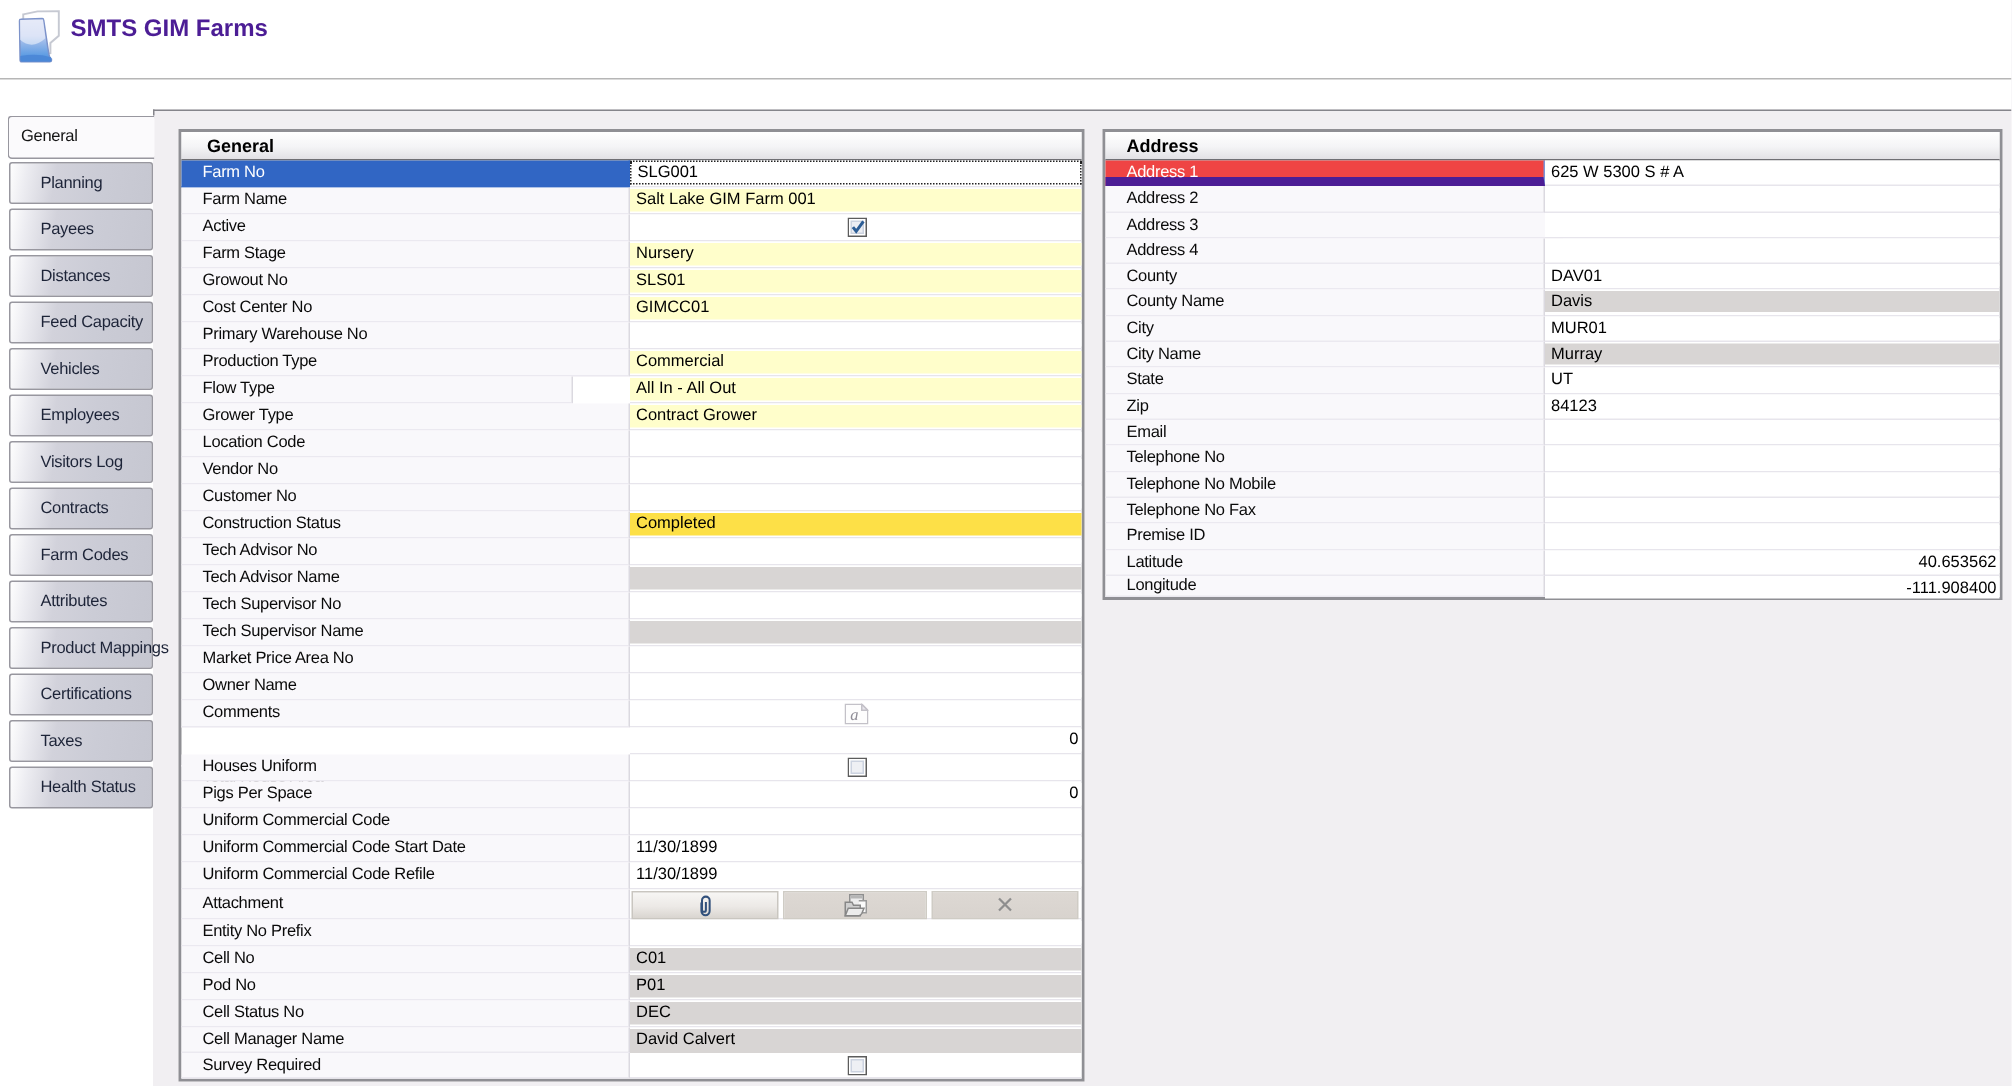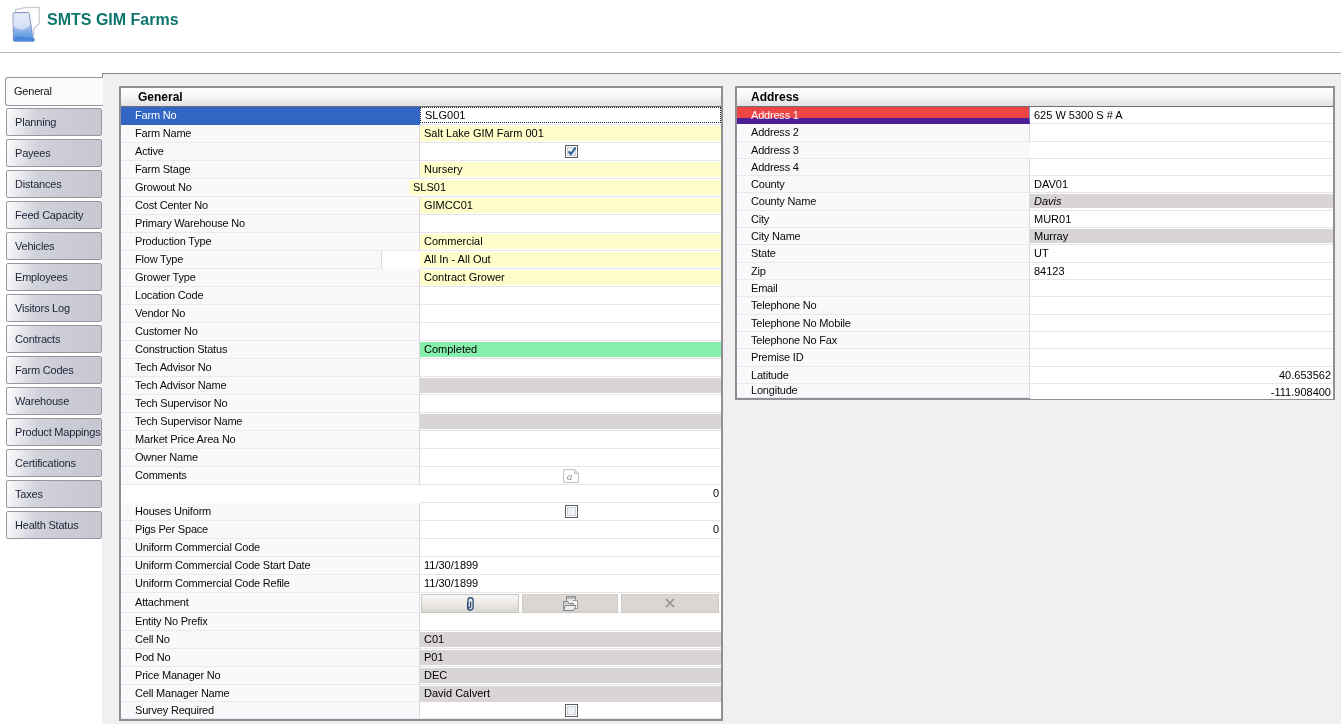--- a/index.html
+++ b/index.html
@@ -1,23 +1,23 @@
 <!DOCTYPE html>
 <html><head><meta charset="utf-8">
 <style>
 html,body{margin:0;padding:0;}
 body{width:1341px;height:724px;background:#ffffff;position:relative;overflow:hidden;
   font-family:"Liberation Sans",sans-serif;-webkit-font-smoothing:antialiased;}
 .abs{position:absolute;}
-.title{left:47px;top:11px;font-size:16px;font-weight:bold;color:#0f766e;}
+.title{left:47px;top:11px;font-size:16px;font-weight:bold;color:#4c1d95;}
 .hsep{left:0;top:52px;width:1341px;height:1px;background:#b6b6b6;}
 .container{left:102px;top:73px;width:1239px;height:651px;background:#f1eff2;
   border-top:1px solid #85858b;box-sizing:border-box;}
 .tab{left:6px;width:96px;height:28px;box-sizing:border-box;border:1px solid #98979f;
-  border-radius:2px;font-size:11px;color:#1d2438;line-height:26px;padding-left:8px;
+  border-radius:2px;font-size:11px;color:#1d2438;line-height:26px;padding-left:20px;
   letter-spacing:-0.2px;white-space:nowrap;
   background:linear-gradient(100deg,#fefefe 0%,#ececf1 12%,#d2d2db 32%,#cbccd6 60%,#c6c7d1 100%);}
 .tabsel{left:5px;width:98px;height:29px;box-sizing:border-box;
   border:1px solid #98979f;border-right:none;border-radius:3px 0 0 3px;
   background:#fbfafc;font-size:11px;color:#141414;line-height:27px;padding-left:8px;z-index:5;letter-spacing:-0.2px;}
 .panel{box-sizing:border-box;border:2px solid #8f8f94;background:#fff;}
 .phead{left:0;top:0;right:0;height:19px;box-sizing:border-box;
   background:linear-gradient(#ffffff 0%,#f4f4f6 55%,#e2e1e5 100%);
   border-bottom:1px solid #6f6f74;font-size:12px;font-weight:bold;color:#000;line-height:18px;}
 .row{left:0;right:0;}
@@ -51,21 +51,21 @@
 <div class="abs tabsel" style="top:77px">General</div>
 <div class="abs tab" style="top:108px">Planning</div>
 <div class="abs tab" style="top:139px">Payees</div>
 <div class="abs tab" style="top:170px">Distances</div>
 <div class="abs tab" style="top:201px">Feed Capacity</div>
 <div class="abs tab" style="top:232px">Vehicles</div>
 <div class="abs tab" style="top:263px">Employees</div>
 <div class="abs tab" style="top:294px">Visitors Log</div>
 <div class="abs tab" style="top:325px">Contracts</div>
 <div class="abs tab" style="top:356px">Farm Codes</div>
-<div class="abs tab" style="top:387px">Warehouse</div>
+<div class="abs tab" style="top:387px">Attributes</div>
 <div class="abs tab" style="top:418px">Product Mappings</div>
 <div class="abs tab" style="top:449px">Certifications</div>
 <div class="abs tab" style="top:480px">Taxes</div>
 <div class="abs tab" style="top:511px">Health Status</div>
 <div class="abs panel" style="left:119px;top:86px;width:604px;height:635px">
 <div class="abs phead" style="padding-left:17px">General</div>
 <div class="abs row" style="top:19px;height:18px">
       <div class="abs lab" style="width:299px;line-height:17px;background:#3166c4;border-right:1px solid #3166c4;border-bottom:1px solid #3166c4;color:#fff;">Farm No</div>
       <div class="abs val" style="left:299px">
         <div class="abs cell" style="border:1px dotted #222;top:0px;height:16px;line-height:15px;background:#ffffff;">SLG001</div>
@@ -88,21 +88,21 @@
       </div>
     </div>
 <div class="abs row" style="top:73px;height:18px">
       <div class="abs lab" style="width:299px;line-height:17px;">Farm Stage</div>
       <div class="abs val" style="left:299px">
         <div class="abs cell" style="top:1px;height:15px;line-height:15px;background:#fffecb;">Nursery</div>
       </div>
     </div>
 <div class="abs row" style="top:91px;height:18px">
       <div class="abs lab" style="width:299px;line-height:17px;">Growout No</div>
-      <div class="abs val" style="left:288px">
+      <div class="abs val" style="left:299px">
         <div class="abs cell" style="top:1px;height:15px;line-height:15px;background:#fffecb;">SLS01</div>
       </div>
     </div>
 <div class="abs row" style="top:109px;height:18px">
       <div class="abs lab" style="width:299px;line-height:17px;">Cost Center No</div>
       <div class="abs val" style="left:299px">
         <div class="abs cell" style="top:1px;height:15px;line-height:15px;background:#fffecb;">GIMCC01</div>
       </div>
     </div>
 <div class="abs row" style="top:127px;height:18px">
@@ -143,21 +143,21 @@
     </div>
 <div class="abs row" style="top:235px;height:18px">
       <div class="abs lab" style="width:299px;line-height:17px;">Customer No</div>
       <div class="abs val" style="left:299px">
         <div class="abs cell" style="top:1px;height:15px;line-height:15px;background:#ffffff;"></div>
       </div>
     </div>
 <div class="abs row" style="top:253px;height:18px">
       <div class="abs lab" style="width:299px;line-height:17px;">Construction Status</div>
       <div class="abs val" style="left:299px">
-        <div class="abs cell" style="top:1px;height:15px;line-height:15px;background:#86efac;">Completed</div>
+        <div class="abs cell" style="top:1px;height:15px;line-height:15px;background:#fde047;">Completed</div>
       </div>
     </div>
 <div class="abs row" style="top:271px;height:18px">
       <div class="abs lab" style="width:299px;line-height:17px;">Tech Advisor No</div>
       <div class="abs val" style="left:299px">
         <div class="abs cell" style="top:1px;height:15px;line-height:15px;background:#ffffff;"></div>
       </div>
     </div>
 <div class="abs row" style="top:289px;height:18px">
       <div class="abs lab" style="width:299px;line-height:17px;">Tech Advisor Name</div>
@@ -274,21 +274,21 @@
         <div class="abs cell" style="top:1px;height:15px;line-height:15px;background:#d8d5d4;">C01</div>
       </div>
     </div>
 <div class="abs row" style="top:561px;height:18px">
       <div class="abs lab" style="width:299px;line-height:17px;">Pod No</div>
       <div class="abs val" style="left:299px">
         <div class="abs cell" style="top:1px;height:15px;line-height:15px;background:#d8d5d4;">P01</div>
       </div>
     </div>
 <div class="abs row" style="top:579px;height:18px">
-      <div class="abs lab" style="width:299px;line-height:17px;">Price Manager No</div>
+      <div class="abs lab" style="width:299px;line-height:17px;">Cell Status No</div>
       <div class="abs val" style="left:299px">
         <div class="abs cell" style="top:1px;height:15px;line-height:15px;background:#d8d5d4;">DEC</div>
       </div>
     </div>
 <div class="abs row" style="top:597px;height:17px">
       <div class="abs lab" style="width:299px;line-height:16px;">Cell Manager Name</div>
       <div class="abs val" style="left:299px">
         <div class="abs cell" style="top:1px;height:27px;line-height:15px;background:#d8d5d4;">David Calvert</div>
       </div>
     </div>
@@ -330,21 +330,21 @@
     </div>
 <div class="abs row" style="top:88px;height:17px">
       <div class="abs lab" style="width:293px;line-height:16px;">County</div>
       <div class="abs val" style="left:293px">
         <div class="abs cell" style="top:1px;height:14px;line-height:14px;background:#ffffff;">DAV01</div>
       </div>
     </div>
 <div class="abs row" style="top:105px;height:18px">
       <div class="abs lab" style="width:293px;line-height:17px;">County Name</div>
       <div class="abs val" style="left:293px">
-        <div class="abs cell" style="top:1px;height:14px;line-height:14px;background:#d8d5d4;font-style:italic;">Davis</div>
+        <div class="abs cell" style="top:1px;height:14px;line-height:14px;background:#d8d5d4;">Davis</div>
       </div>
     </div>
 <div class="abs row" style="top:123px;height:17px">
       <div class="abs lab" style="width:293px;line-height:16px;">City</div>
       <div class="abs val" style="left:293px">
         <div class="abs cell" style="top:1px;height:14px;line-height:14px;background:#ffffff;">MUR01</div>
       </div>
     </div>
 <div class="abs row" style="top:140px;height:17px">
       <div class="abs lab" style="width:293px;line-height:16px;">City Name</div>

